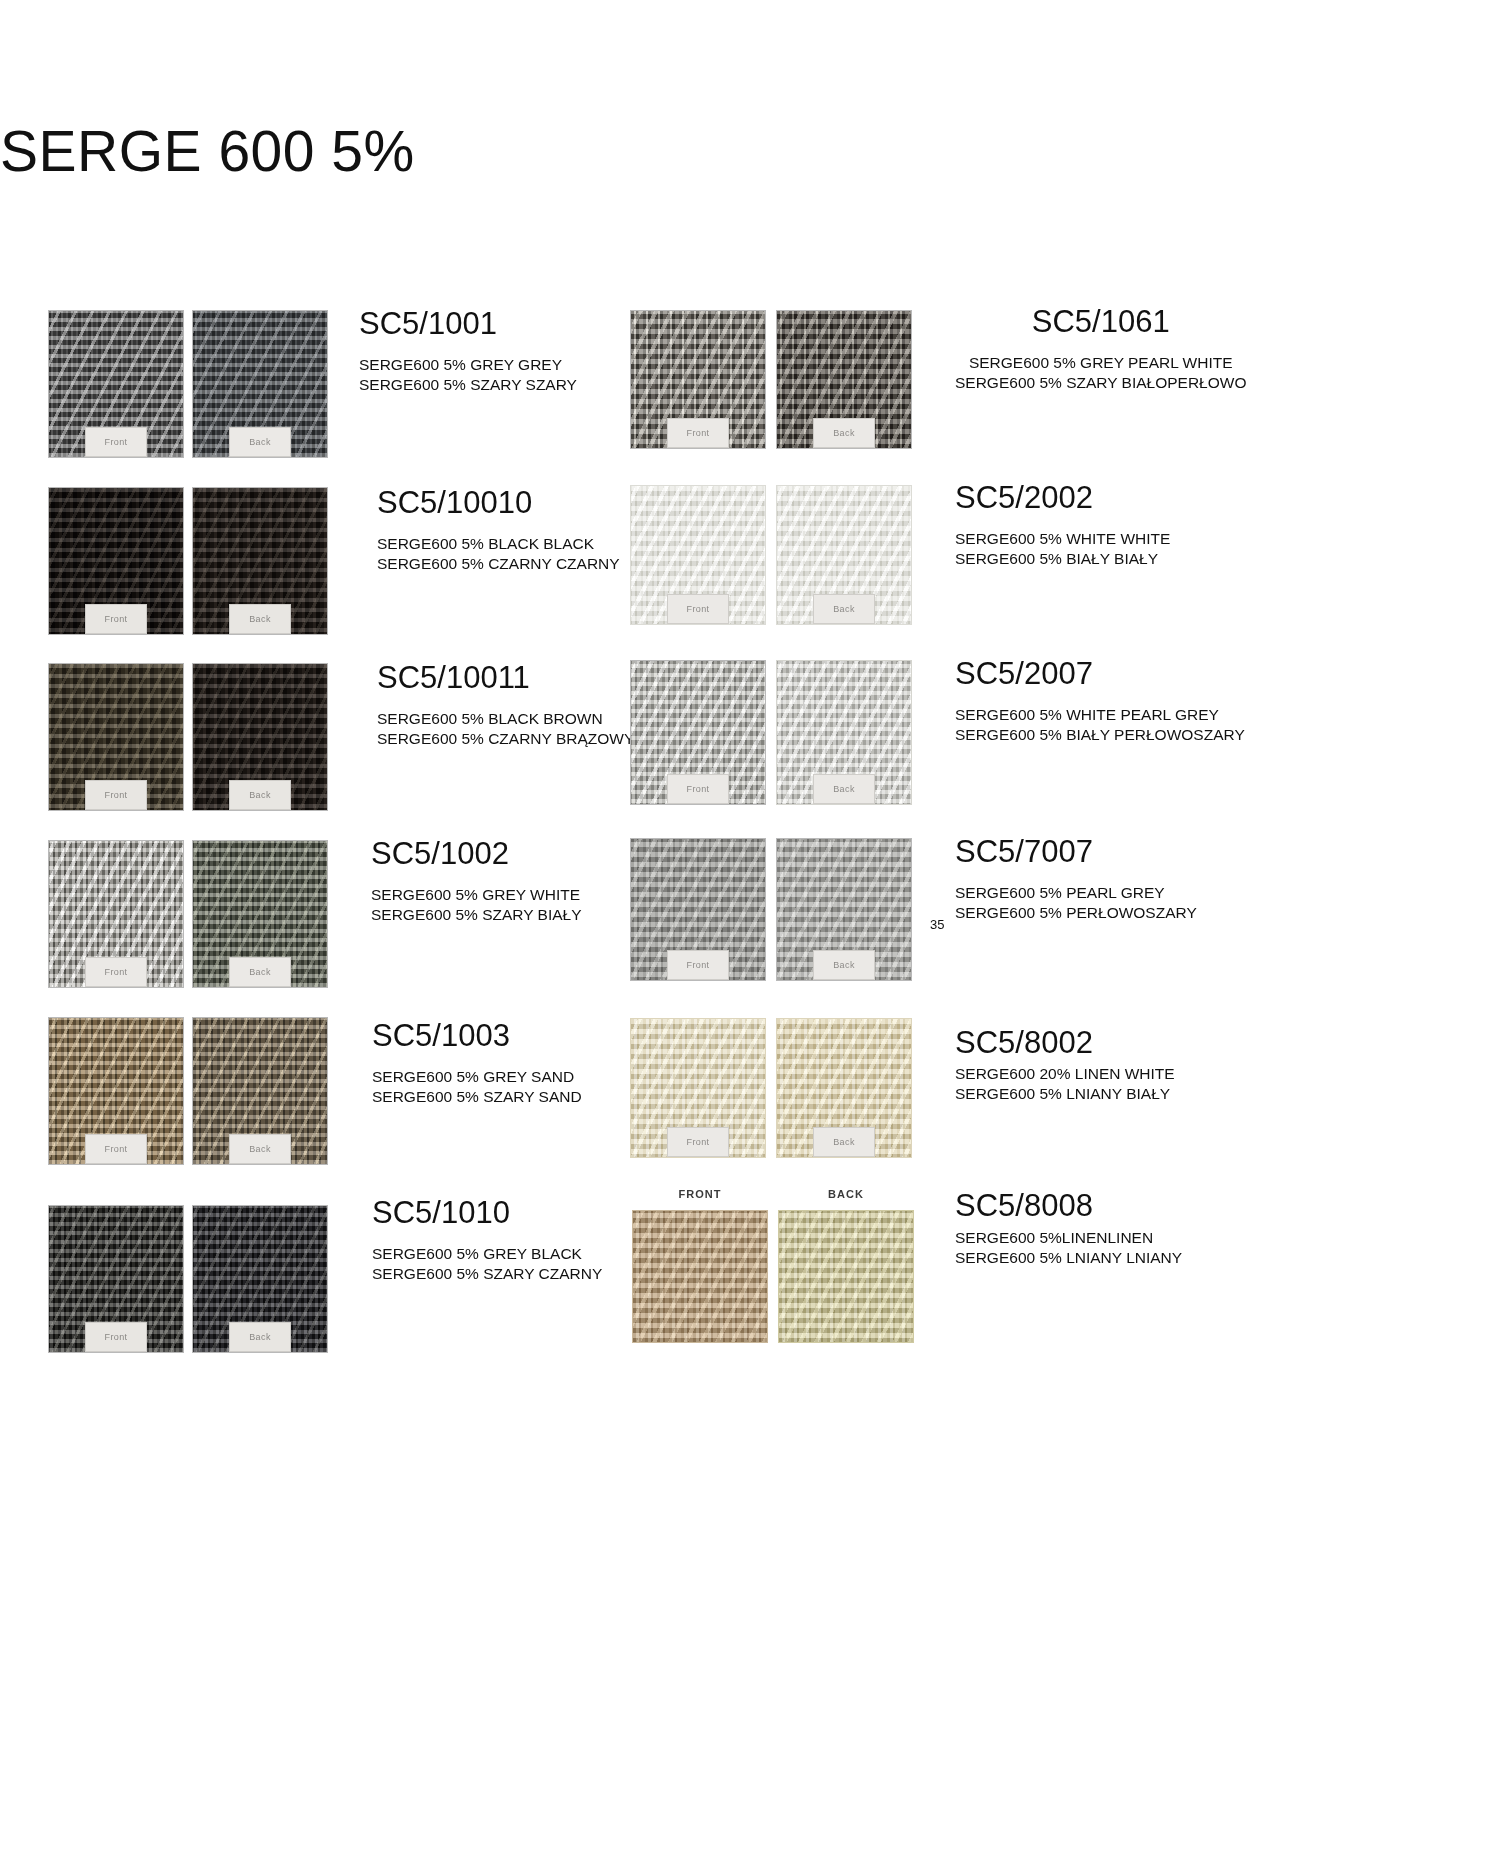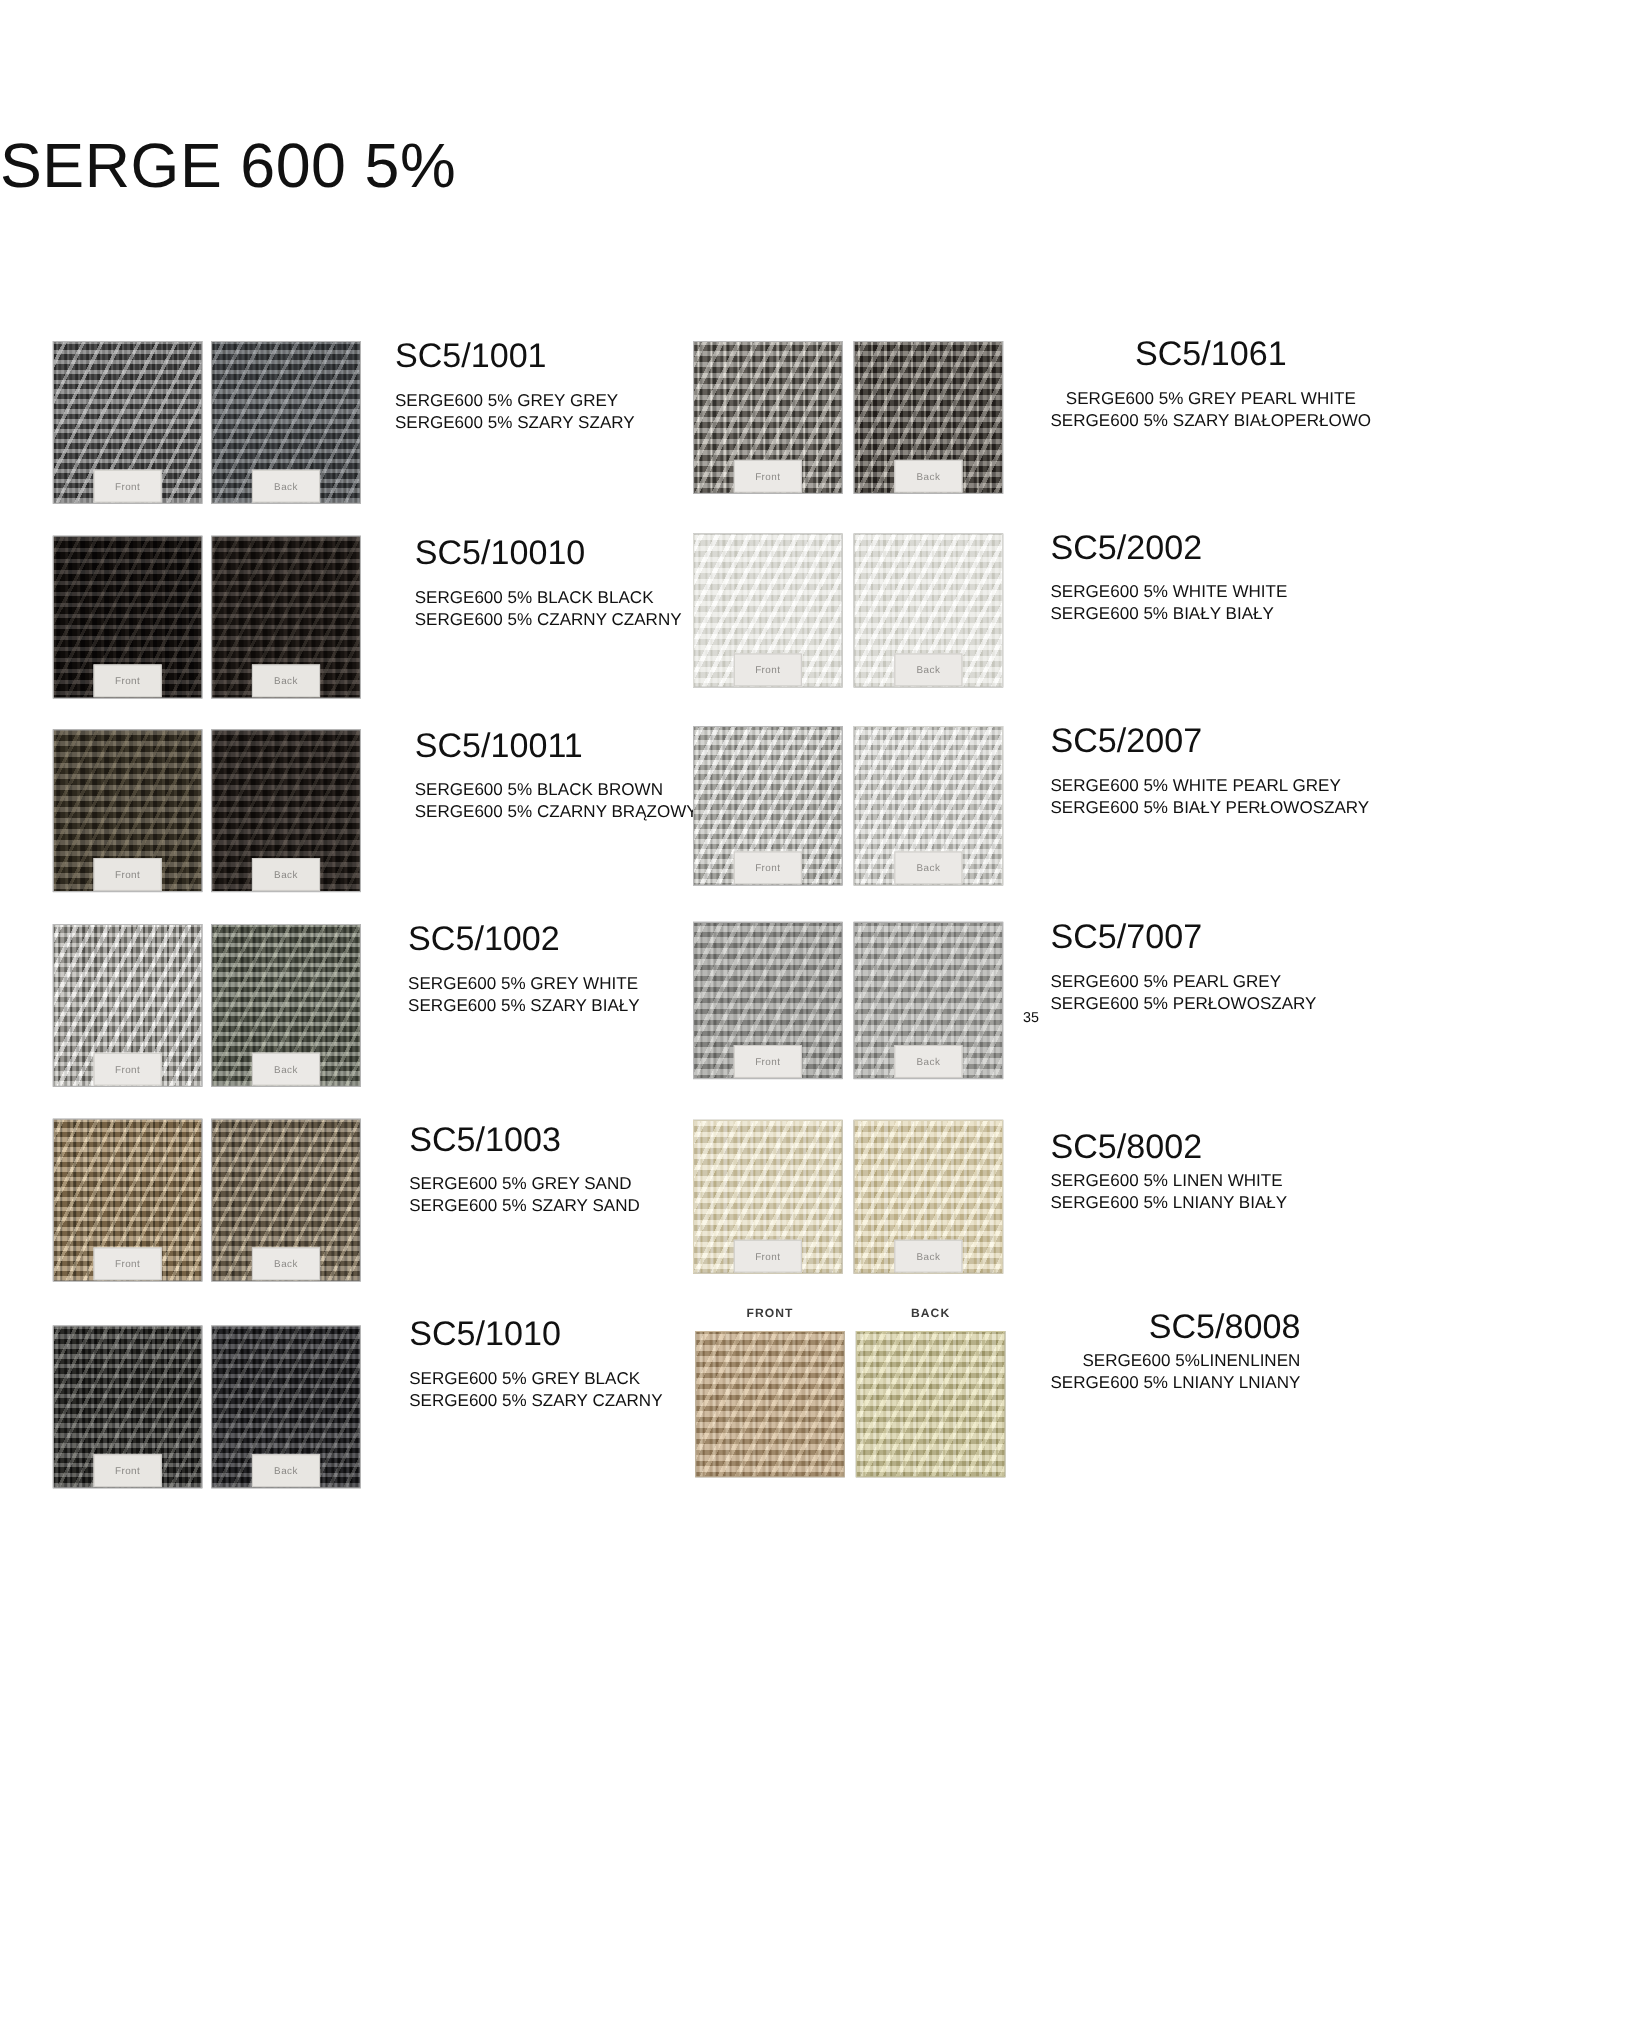--- a/index.html
+++ b/index.html
@@ -547,38 +547,38 @@
       </div>
       <div class="swatch-wrap">
         <div class="swatch w-linenwhite2" style="width:136px;height:140px;border-color:#ddd5bb;">
           <div class="tag">Back</div>
         </div>
       </div>
     </div>
     <div class="textblock" style="left:955px; top:1015px;margin-top:12px;">
       <div class="code">SC5/8002</div>
       <div class="desc" style="margin-top:6px;">
-        <div>SERGE600 5% LINEN WHITE</div>
+        <div>SERGE600 20% LINEN WHITE</div>
         <div>SERGE600 5% LNIANY BIAŁY</div>
       </div>
     </div>
   </div>
 
   <div class="entry">
     <div class="swatches" style="left:632px; top:1210px; gap:10px;">
       <div class="swatch-wrap">
         <div class="toplabel">FRONT</div>
         <div class="swatch w-linen" style="width:136px;height:133px;border-color:#c9b79a;"></div>
       </div>
       <div class="swatch-wrap">
         <div class="toplabel">BACK</div>
         <div class="swatch w-linen2" style="width:136px;height:133px;border-color:#cfcaa2;"></div>
       </div>
     </div>
-    <div class="textblock" style="left:955px; top:1190px;text-align:right;">
+    <div class="textblock" style="left:955px; top:1190px;">
       <div class="code">SC5/8008</div>
       <div class="desc" style="margin-top:7px;">
         <div>SERGE600 5%LINENLINEN</div>
         <div> SERGE600 5% LNIANY LNIANY</div>
       </div>
     </div>
   </div>
 
 </div>
 

